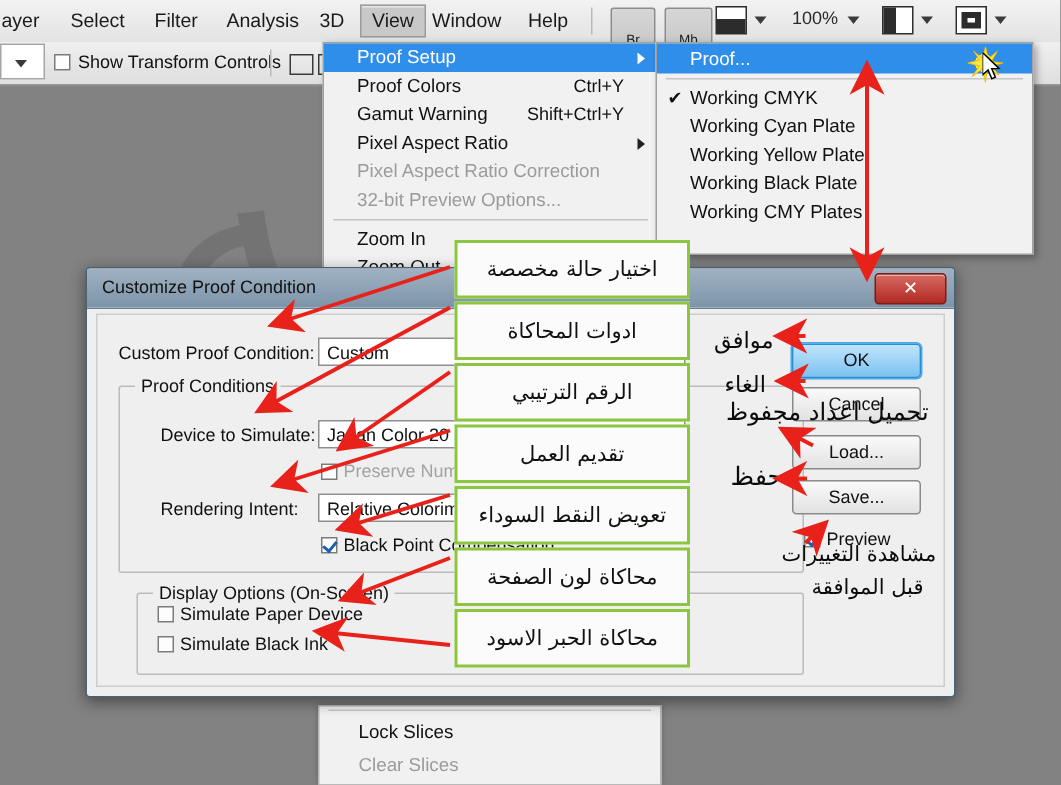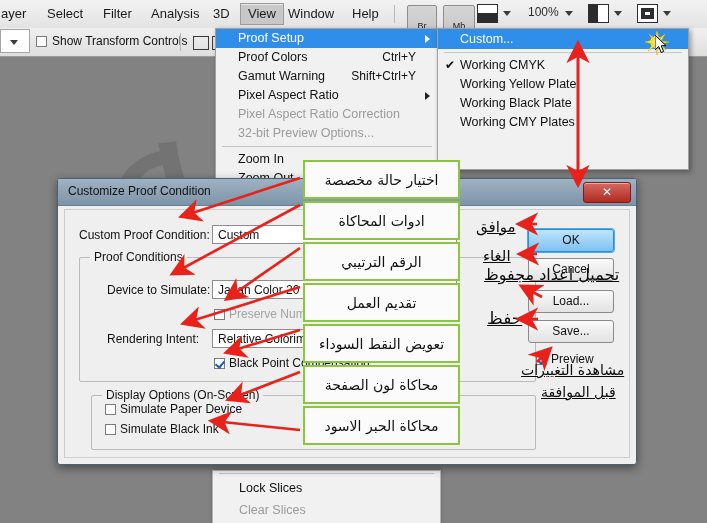--- a/index.html
+++ b/index.html
@@ -183,21 +183,21 @@
     background:#fbfbfb;border:2px solid #8cc63e;
     font-family:"DejaVu Sans", sans-serif;
     font-size:14px;color:#111;
     display:flex;align-items:center;justify-content:center;
     direction:rtl;
     box-sizing:border-box;
   }
   .arabic-free{
     position:absolute;
     font-family:"DejaVu Sans", sans-serif;
-    font-size:15px;color:#0b0b0b;direction:rtl;white-space:nowrap;text-decoration:underline;
+    font-size:15px;color:#0b0b0b;direction:rtl;white-space:nowrap;
   }
 
   
   #arrows{left:0;top:0;width:707px;height:523px;pointer-events:none;}
 </style>
 </head>
 <body>
 
 <div class="abs" id="canvas"></div>
 
@@ -271,26 +271,29 @@
   <div class="mrow">
     <span>Zoom In</span>
   </div>
   <div class="mrow">
     <span>Zoom Out</span>
   </div>
 </div>
 
 <div class="abs" id="submenu">
   <div class="mrow hl" style="height:20px;line-height:20px;">
-    <span>Custom...</span>
+    <span>Proof...</span>
   </div>
   <div class="msep"></div>
   <div class="mrow">
     <span class="tick">✔</span>
     <span>Working CMYK</span>
+  </div>
+  <div class="mrow">
+    <span>Working Cyan Plate</span>
   </div>
   <div class="mrow">
     <span>Working Yellow Plate</span>
   </div>
   <div class="mrow">
     <span>Working Black Plate</span>
   </div>
   <div class="mrow">
     <span>Working CMY Plates</span>
   </div>

